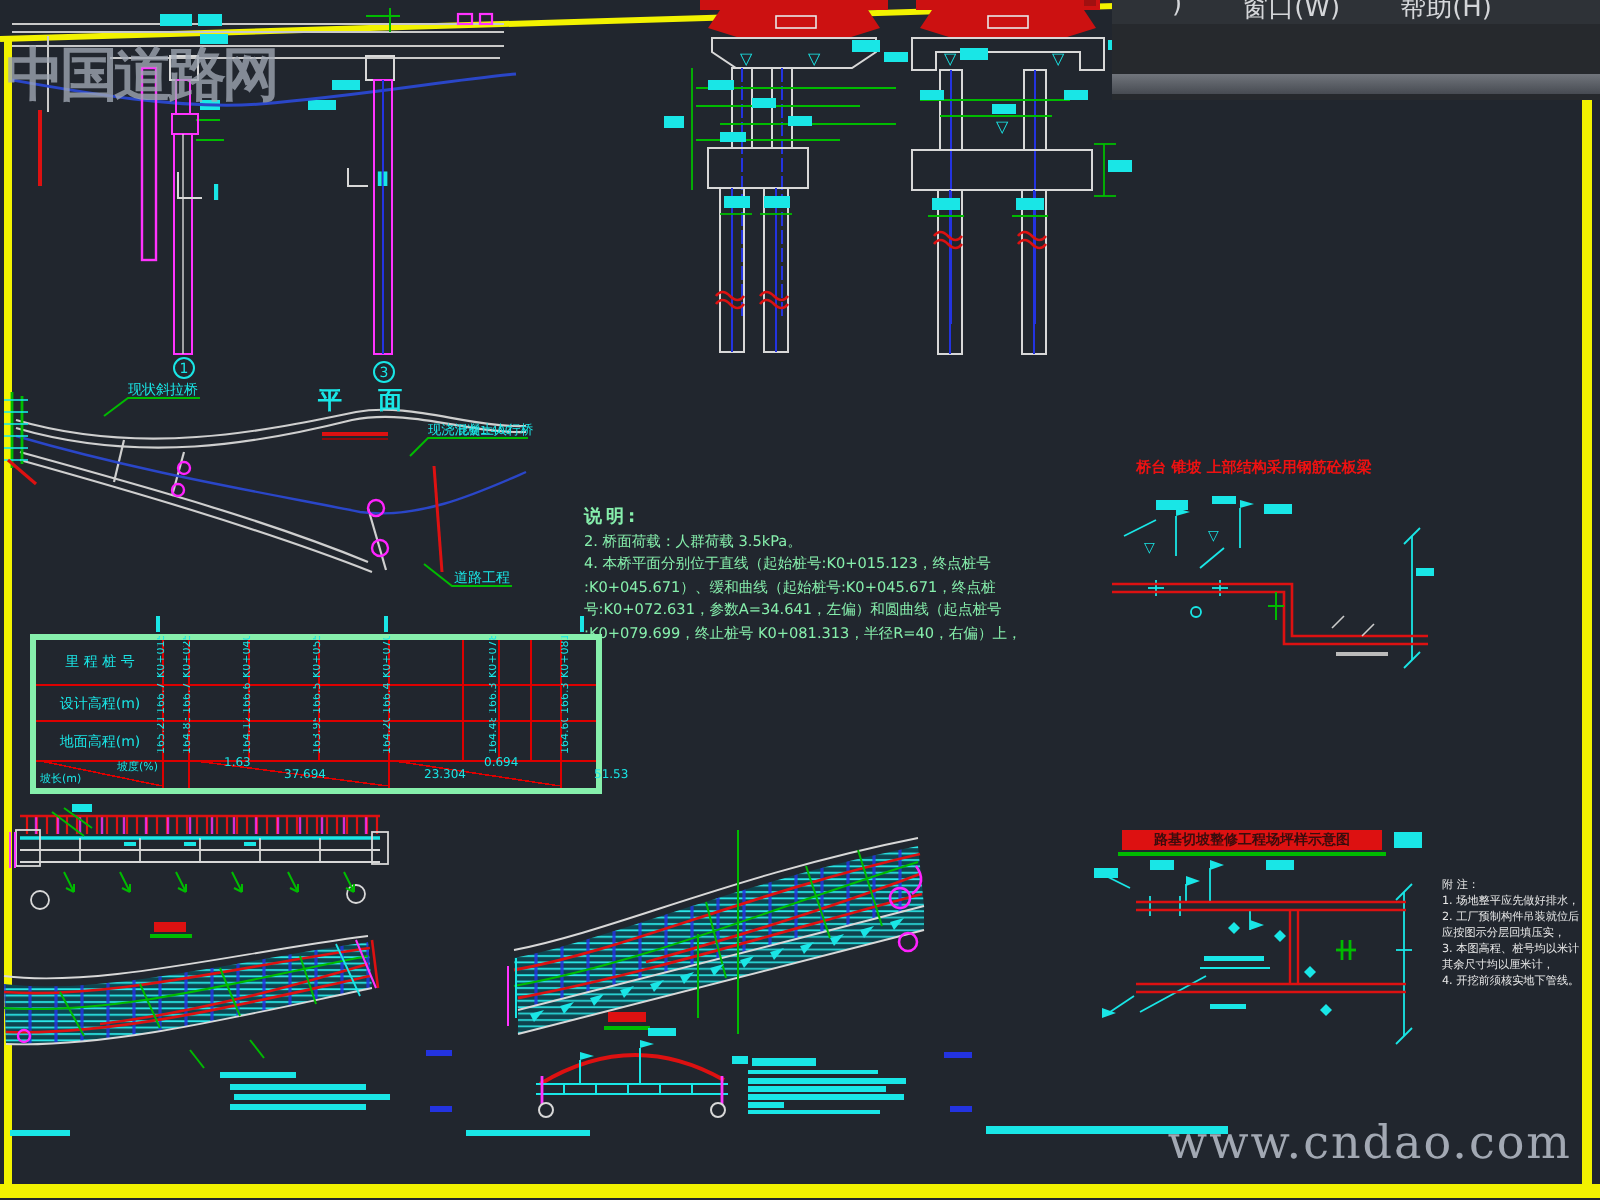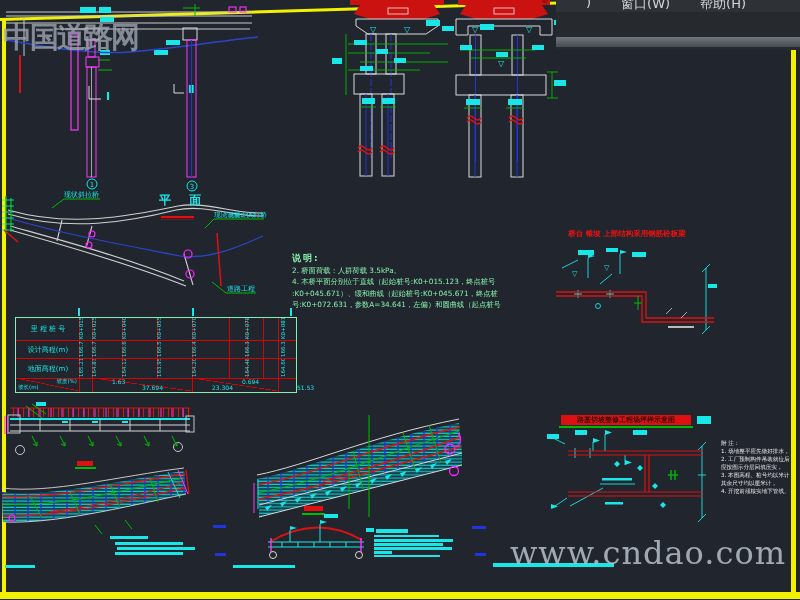--- a/index.html
+++ b/index.html
@@ -6,22 +6,22 @@
   .stage{position:relative;width:800px;height:600px;background:#21262e;overflow:hidden;
          font-family:"DejaVu Sans",sans-serif;}
   .abs{position:absolute;}
   .ybar{position:absolute;background:#f2f200;}
   .cybar{position:absolute;background:#19e6e6;}
   .blbar{position:absolute;background:#2333e0;}
   .redbar{position:absolute;background:#dd1111;}
   .grbar{position:absolute;background:#00bb00;}
   .wm-tl{position:absolute;left:3px;top:18px;font-size:29px;font-weight:bold;
          color:rgba(160,168,180,.78);letter-spacing:-2px;white-space:nowrap;}
-  .wm-br{position:absolute;right:14px;bottom:28px;font-family:"DejaVu Serif",serif;
-         font-size:32px;color:rgba(185,192,202,.85);letter-spacing:1px;}
+  .wm-br{position:absolute;right:14px;bottom:15px;font-family:"DejaVu Serif",serif;
+         font-size:23px;color:rgba(185,192,202,.85);letter-spacing:1px;}
   .menu{position:absolute;left:556px;top:0;width:244px;height:50px;background:#26292d;overflow:hidden;}
   .menu-row{position:absolute;left:0;top:-5px;width:244px;height:17px;background:#2e3237;
             display:flex;gap:30px;padding-left:30px;color:#d4d6d9;font-size:13px;align-items:flex-start;}
   .menu-stripe{position:absolute;left:0;top:37px;width:244px;height:10px;
                background:linear-gradient(#71757c,#474b52);}
   .vval{position:absolute;writing-mode:vertical-rl;transform:rotate(180deg);
         font-size:5.5px;color:#19e6e6;line-height:1;white-space:nowrap;overflow:hidden;}
   .tnum{position:absolute;font-size:6px;color:#19e6e6;white-space:nowrap;}
   .notes{position:absolute;left:292px;top:252px;width:218px;color:#86efac;}
   .notes .hd{font-size:9px;font-weight:bold;letter-spacing:2px;}
@@ -256,21 +256,21 @@
       <path d="M179,118 q3,-4 7,0 t7,0"></path>
         <path d="M179,122 q3,-4 7,0 t7,0"></path>
     </g>
     <rect x="136" y="99" width="14" height="6" fill="#19e6e6"></rect>
     <rect x="178" y="99" width="14" height="6" fill="#19e6e6"></rect>
     <line x1="134" y1="108" x2="152" y2="108" stroke="#00bb00" stroke-width="0.9"></line>
     <line x1="176" y1="108" x2="194" y2="108" stroke="#00bb00" stroke-width="0.9"></line>
   </svg>
   <div class="redbar" style="left:542px;top:0;width:6px;height:3px;background:#a01010;"></div>
 
-  <div class="abs" style="left:15px;top:317px;width:280px;height:74px;border:1px solid #86efac;">
+  <div class="abs" style="left:15px;top:317px;width:280px;height:74px;border:3px solid #86efac;">
     <div class="grid-h" style="top:22px;"></div>
     <div class="grid-h" style="top:40px;"></div>
     <div class="grid-h" style="top:60px;"></div>
     <div class="grid-v" style="left:63px;"></div>
       <div class="grid-v" style="left:76px;"></div>
     <div class="grid-v" style="left:106px;height:60px;"></div>
       <div class="grid-v" style="left:141px;height:60px;"></div>
     <div class="grid-v" style="left:176px;"></div>
       <div class="grid-v" style="left:213px;height:60px;"></div>
     <div class="grid-v" style="left:231px;height:60px;"></div>
@@ -316,20 +316,21 @@
   <div class="cybar" style="left:78px;top:308px;width:2px;height:8px;"></div>
   <div class="cybar" style="left:192px;top:308px;width:2px;height:8px;"></div>
   <div class="cybar" style="left:290px;top:308px;width:2px;height:8px;"></div>
 
   <div class="notes">
     <div class="hd">说明:</div>
     <div class="ln">2. 桥面荷载：人群荷载 3.5kPa。</div>
     <div class="ln">4. 本桥平面分别位于直线（起始桩号:K0+015.123，终点桩号</div>
     <div class="ln">    :K0+045.671）、缓和曲线（起始桩号:K0+045.671，终点桩</div>
     <div class="ln">    号:K0+072.631，参数A=34.641，左偏）和圆曲线（起点桩号</div>
+    <div class="ln">    :K0+079.699，终止桩号 K0+081.313，半径R=40，右偏）上，</div>
   </div>
 
   <div class="d1title">桥台 锥坡 上部结构采用钢筋砼板梁</div>
   <svg style="left:548px;top:244px;" width="175" height="92" viewBox="0 0 175 92">
     <g fill="#19e6e6">
       <rect x="30" y="6" width="16" height="5"></rect>
         <rect x="58" y="4" width="12" height="4"></rect>
       <rect x="84" y="8" width="14" height="5"></rect>
         <rect x="160" y="40" width="9" height="4"></rect>
     </g>

